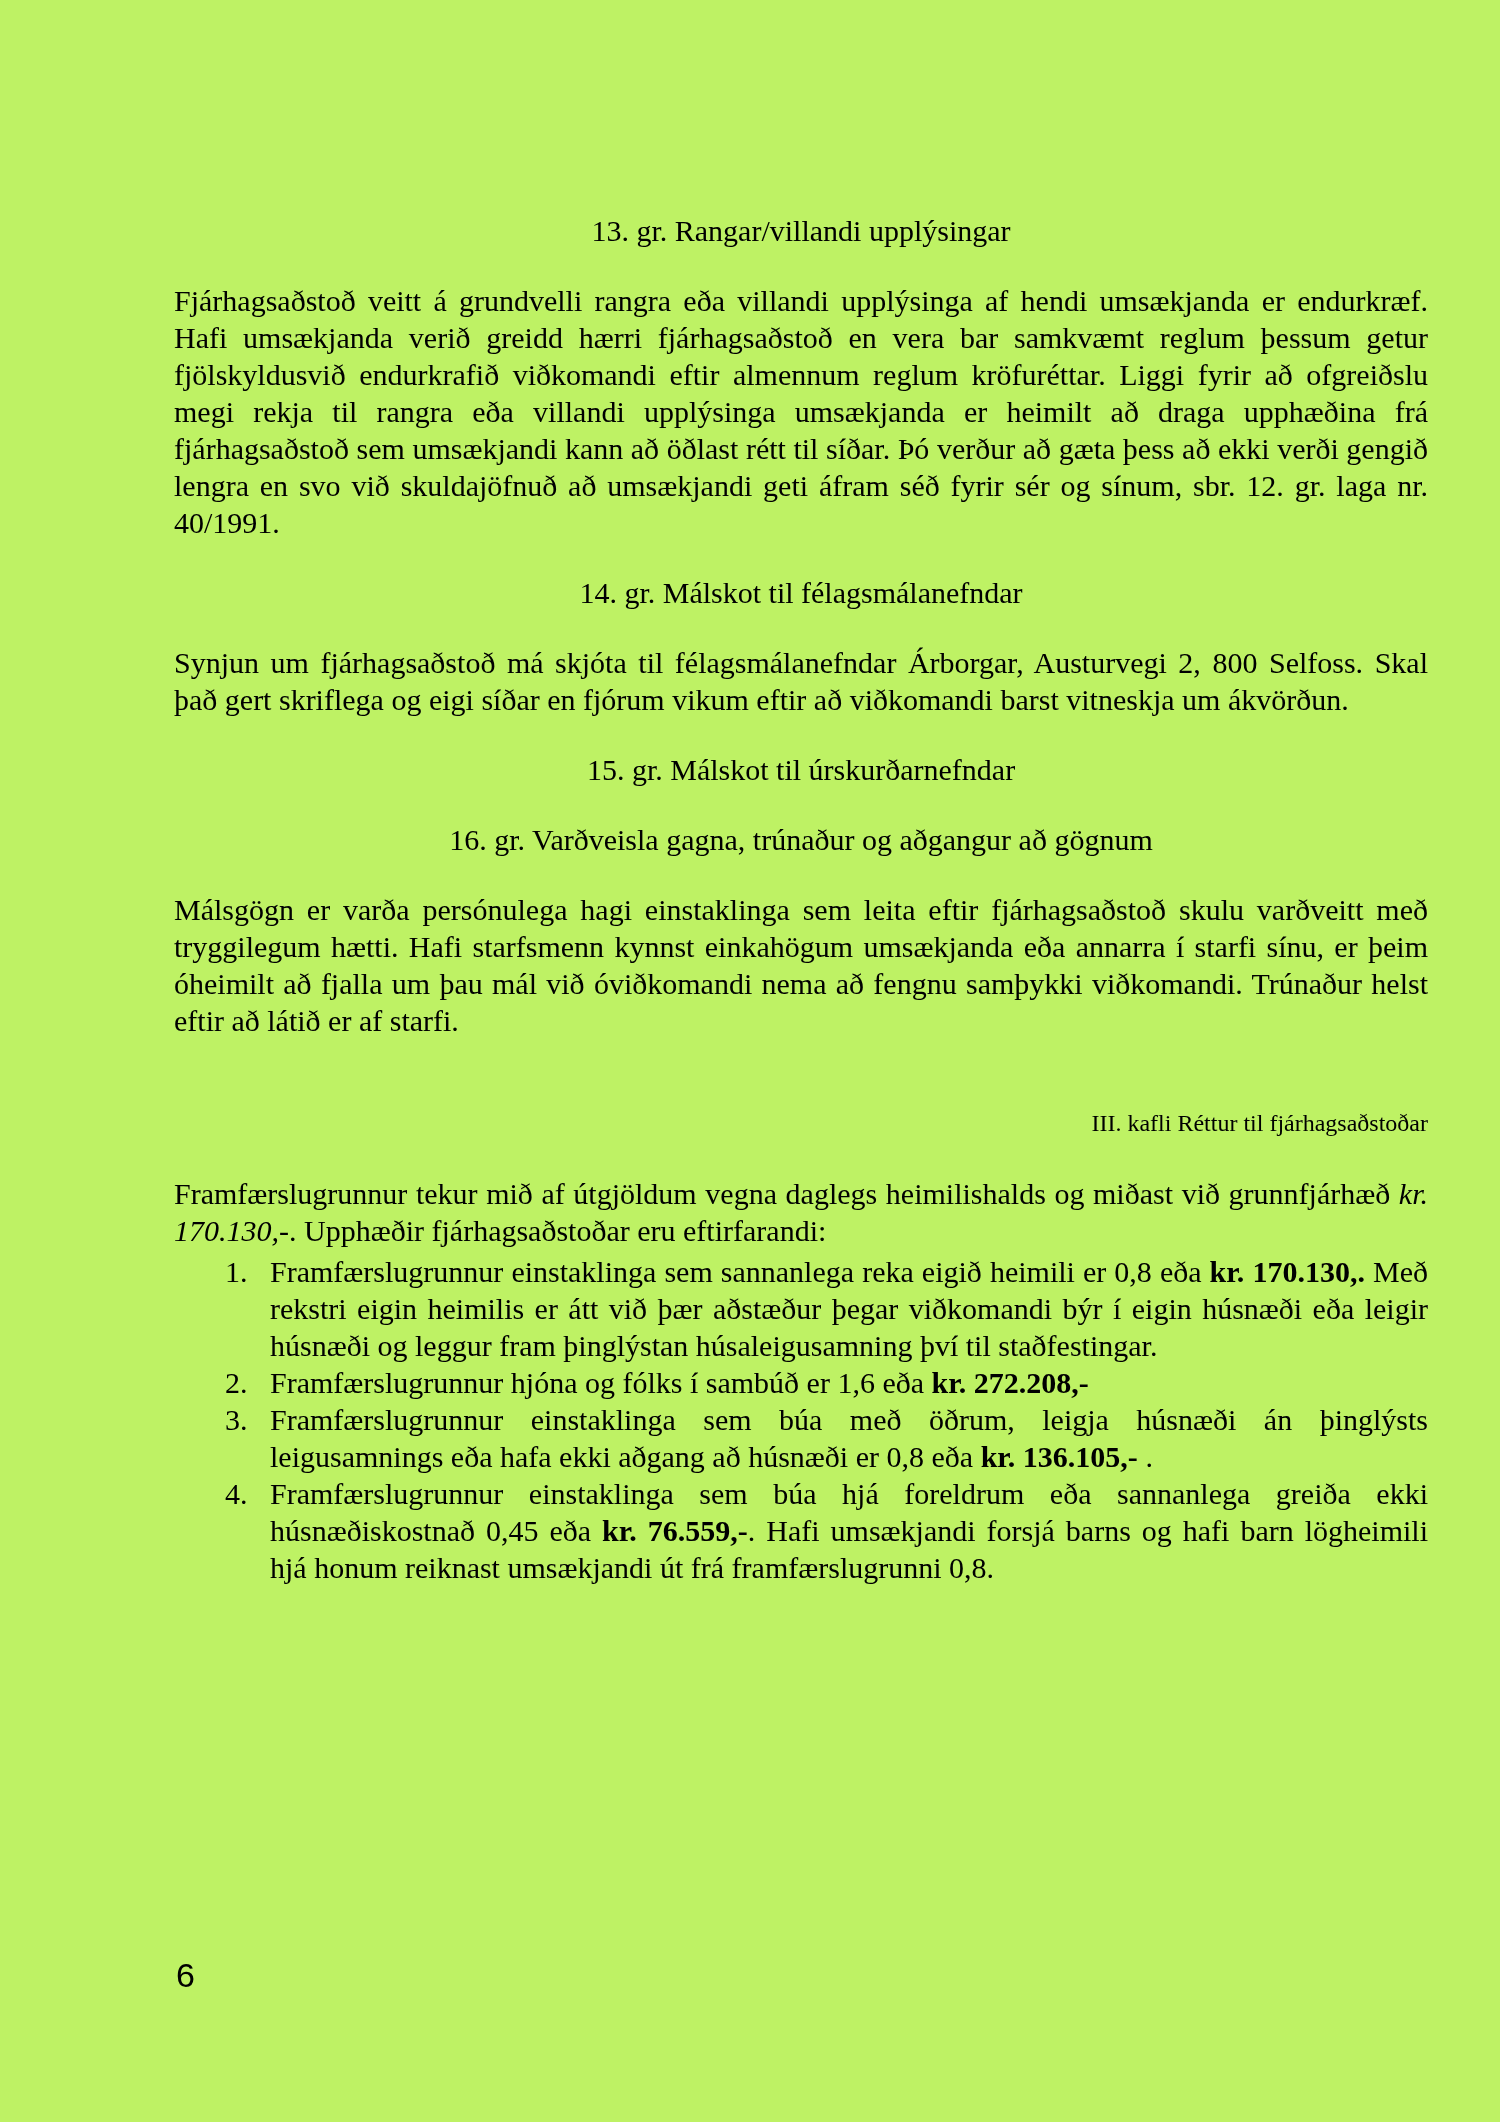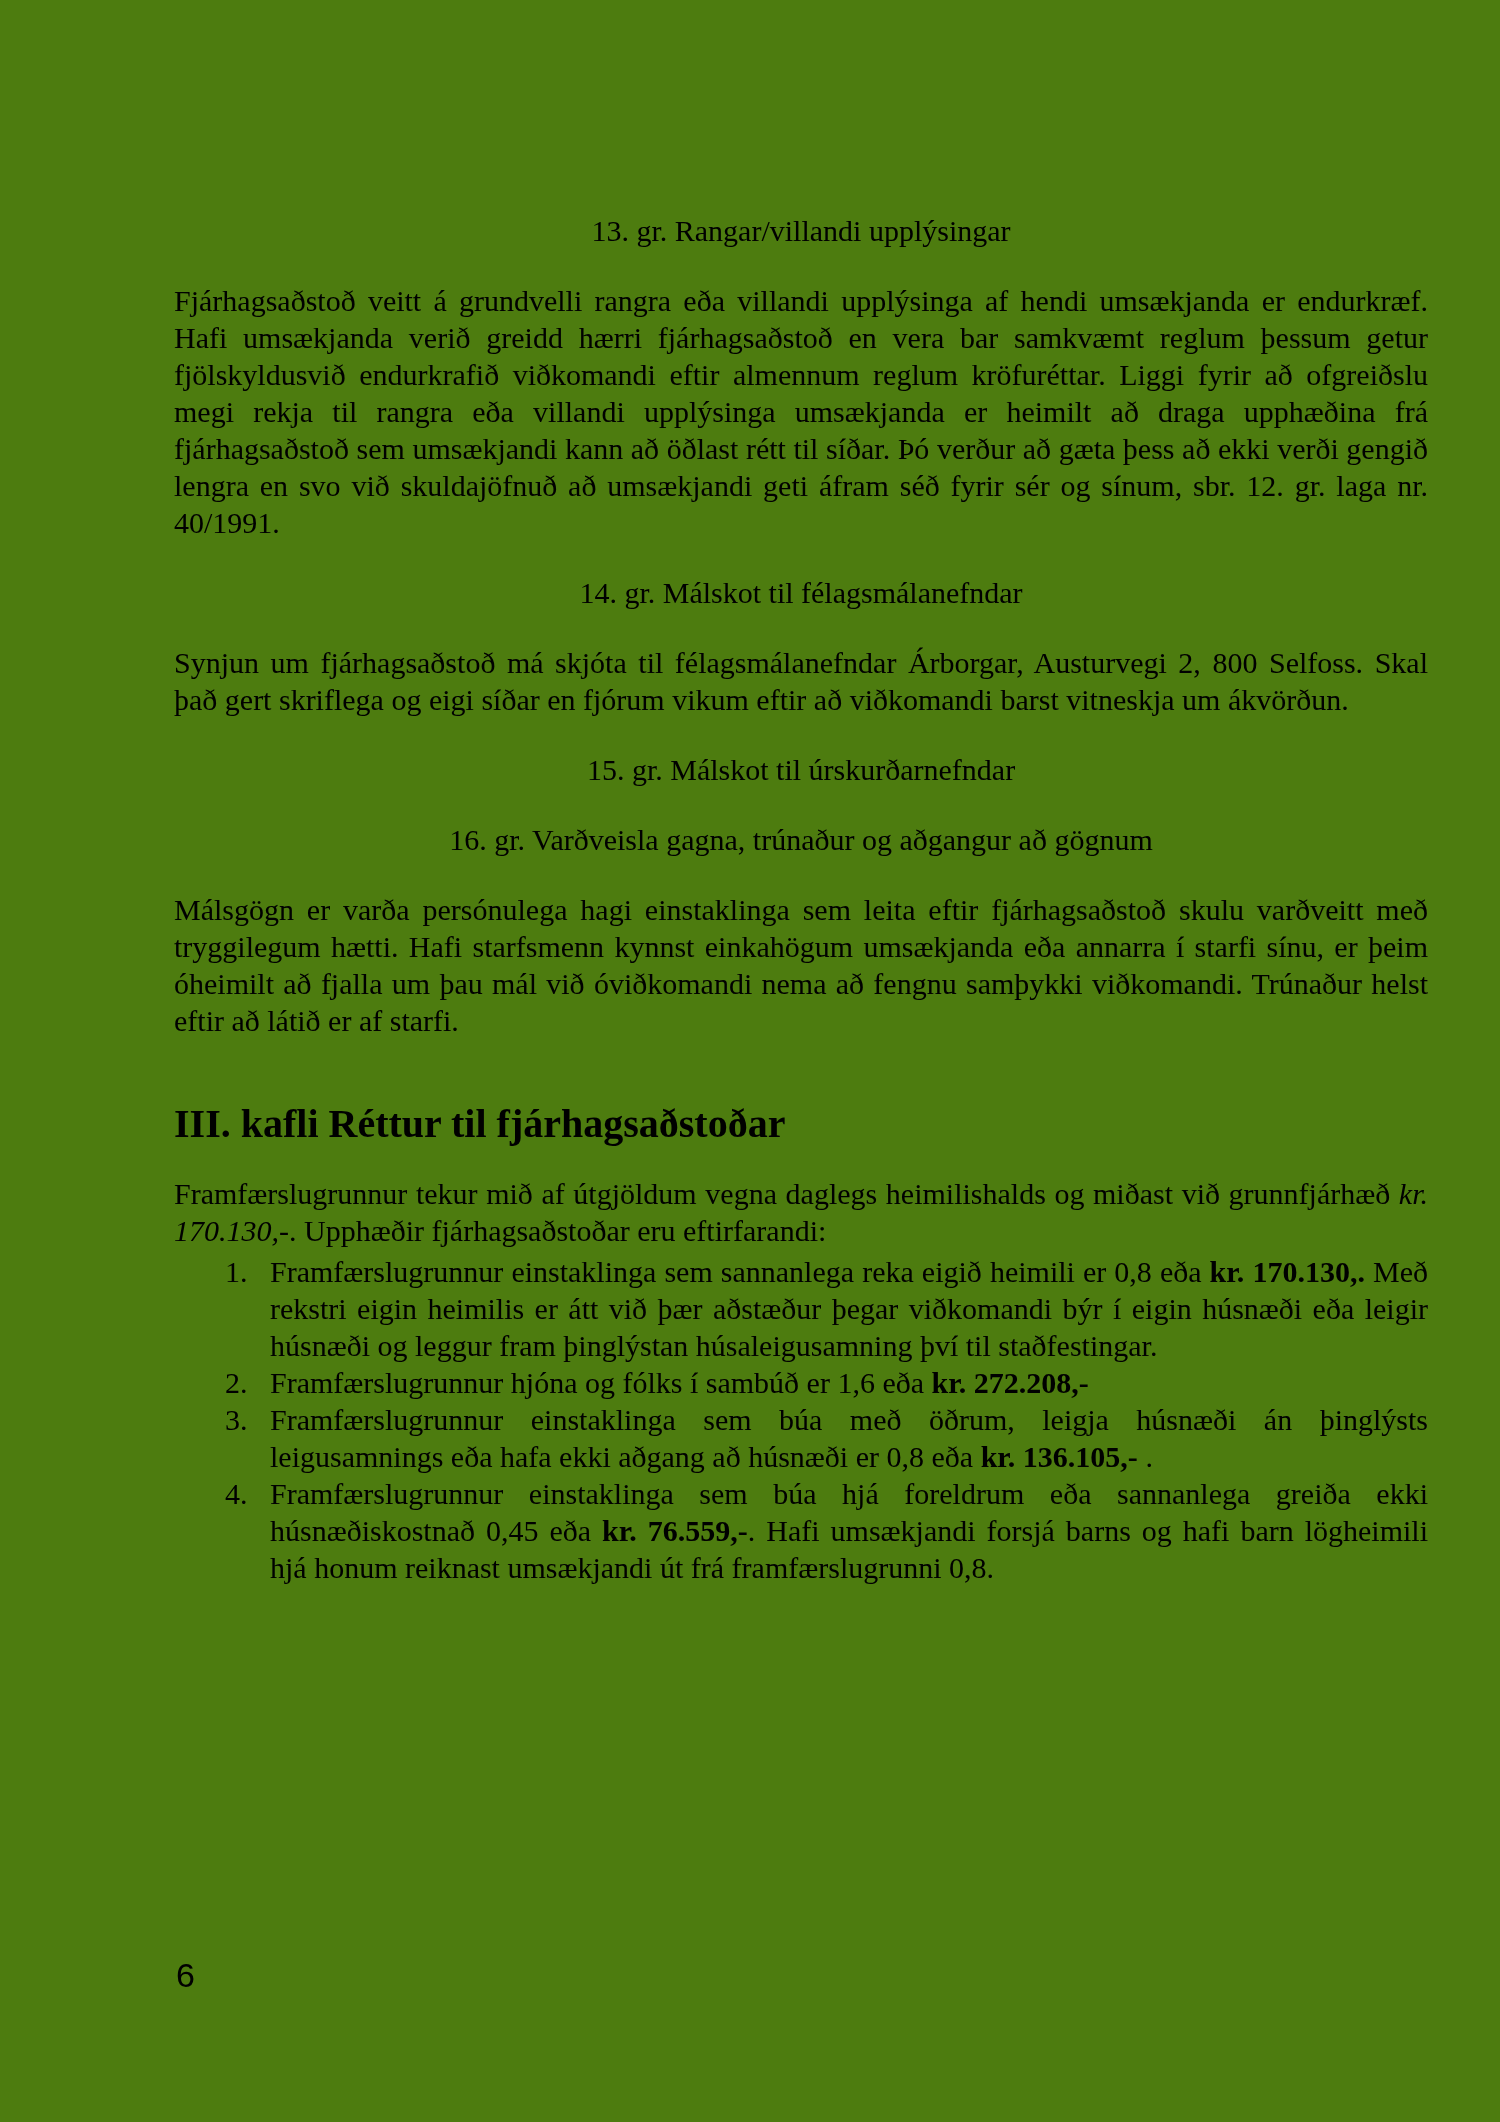--- a/index.html
+++ b/index.html
@@ -4,42 +4,42 @@
 <style>
   html, body {
     margin: 0;
     padding: 0;
     background: #ffffff;
   }
   .page {
     position: relative;
     width: 1500px;
     height: 2122px;
-    background: #4d7c0f;
+    background: #bef264;
     color: #000000;
     font-family: "Liberation Serif", "DejaVu Serif", serif;
     font-size: 30px;
     line-height: 37px;
     box-sizing: border-box;
     padding: 212px 72px 0 174px;
     overflow: hidden;
   }
   .article-heading {
     font-size: 30px;
     font-weight: normal;
     text-align: center;
     margin: 33px 0;
   }
   .article-heading.first {
     margin-top: 0;
   }
   .chapter-heading {
-    font-size: 40px;
-    font-weight: bold;
-    text-align: left;
+    font-size: 24px;
+    font-weight: normal;
+    text-align: right;
     margin: 66px 0 33px 0;
   }
   .body-par {
     text-align: justify;
     margin: 33px 0;
   }
   .body-par.intro {
     margin-bottom: 4px;
   }
   em.amount-italic {

